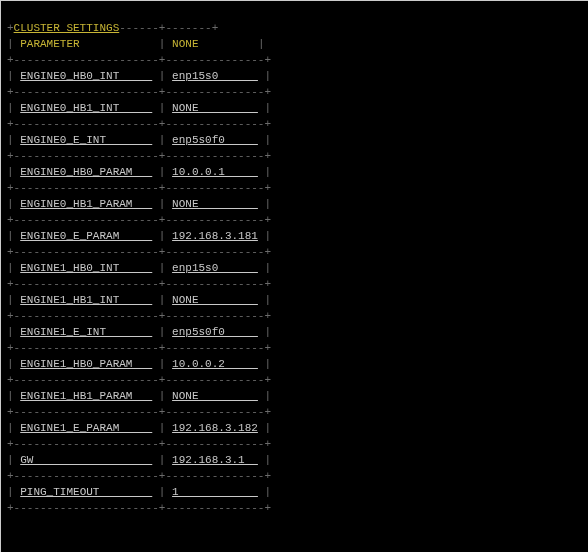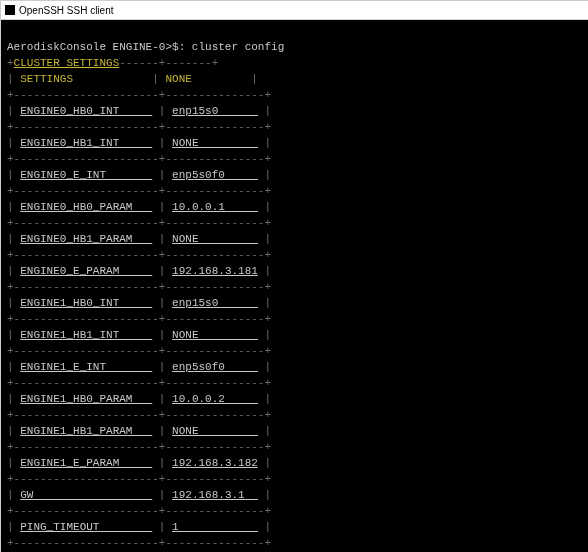--- a/index.html
+++ b/index.html
@@ -10,29 +10,24 @@
   .term{background:#000;color:#c9c9c9;font-family:Consolas,"Courier New",monospace;font-size:11px;line-height:16px;padding:3px 6px 10px 6px;min-height:520px;white-space:pre;overflow:hidden;}
   .yellow{color:#c8b635;text-decoration:underline;}
   .lbl{color:#c8b635;}
   .val{color:#c9c9c9;text-decoration:underline;}
   .dash{color:#6b6b6b;}
 </style>
 </head>
 <body>
 
 <div class="window">
-  <div class="titlebar">
-    <span class="ticon"></span>
-    <span class="ttext">OpenSSH SSH client</span>
-  </div>
 
   <div class="term">
-<span>AerodiskConsole ENGINE-0&gt;$: cluster config</span>
 <div><span class="dash">+</span><span class="yellow">CLUSTER SETTINGS</span><span class="dash">------+-------+</span>
-<span class="dash">|</span> <span class="lbl">SETTINGS</span>            <span class="dash">|</span> <span class="lbl">NONE</span>         <span class="dash">|</span>
+<span class="dash">|</span> <span class="lbl">PARAMETER</span>            <span class="dash">|</span> <span class="lbl">NONE</span>         <span class="dash">|</span>
 <div id="cluster-rows"><span class="dash">+----------------------+---------------+</span>
 <span class="dash">|</span> <span class="val">ENGINE0_HB0_INT     </span> <span class="dash">|</span> <span class="val">enp15s0      </span> <span class="dash">|</span>
 <span class="dash">+----------------------+---------------+</span>
 <span class="dash">|</span> <span class="val">ENGINE0_HB1_INT     </span> <span class="dash">|</span> <span class="val">NONE         </span> <span class="dash">|</span>
 <span class="dash">+----------------------+---------------+</span>
 <span class="dash">|</span> <span class="val">ENGINE0_E_INT       </span> <span class="dash">|</span> <span class="val">enp5s0f0     </span> <span class="dash">|</span>
 <span class="dash">+----------------------+---------------+</span>
 <span class="dash">|</span> <span class="val">ENGINE0_HB0_PARAM   </span> <span class="dash">|</span> <span class="val">10.0.0.1     </span> <span class="dash">|</span>
 <span class="dash">+----------------------+---------------+</span>
 <span class="dash">|</span> <span class="val">ENGINE0_HB1_PARAM   </span> <span class="dash">|</span> <span class="val">NONE         </span> <span class="dash">|</span>

